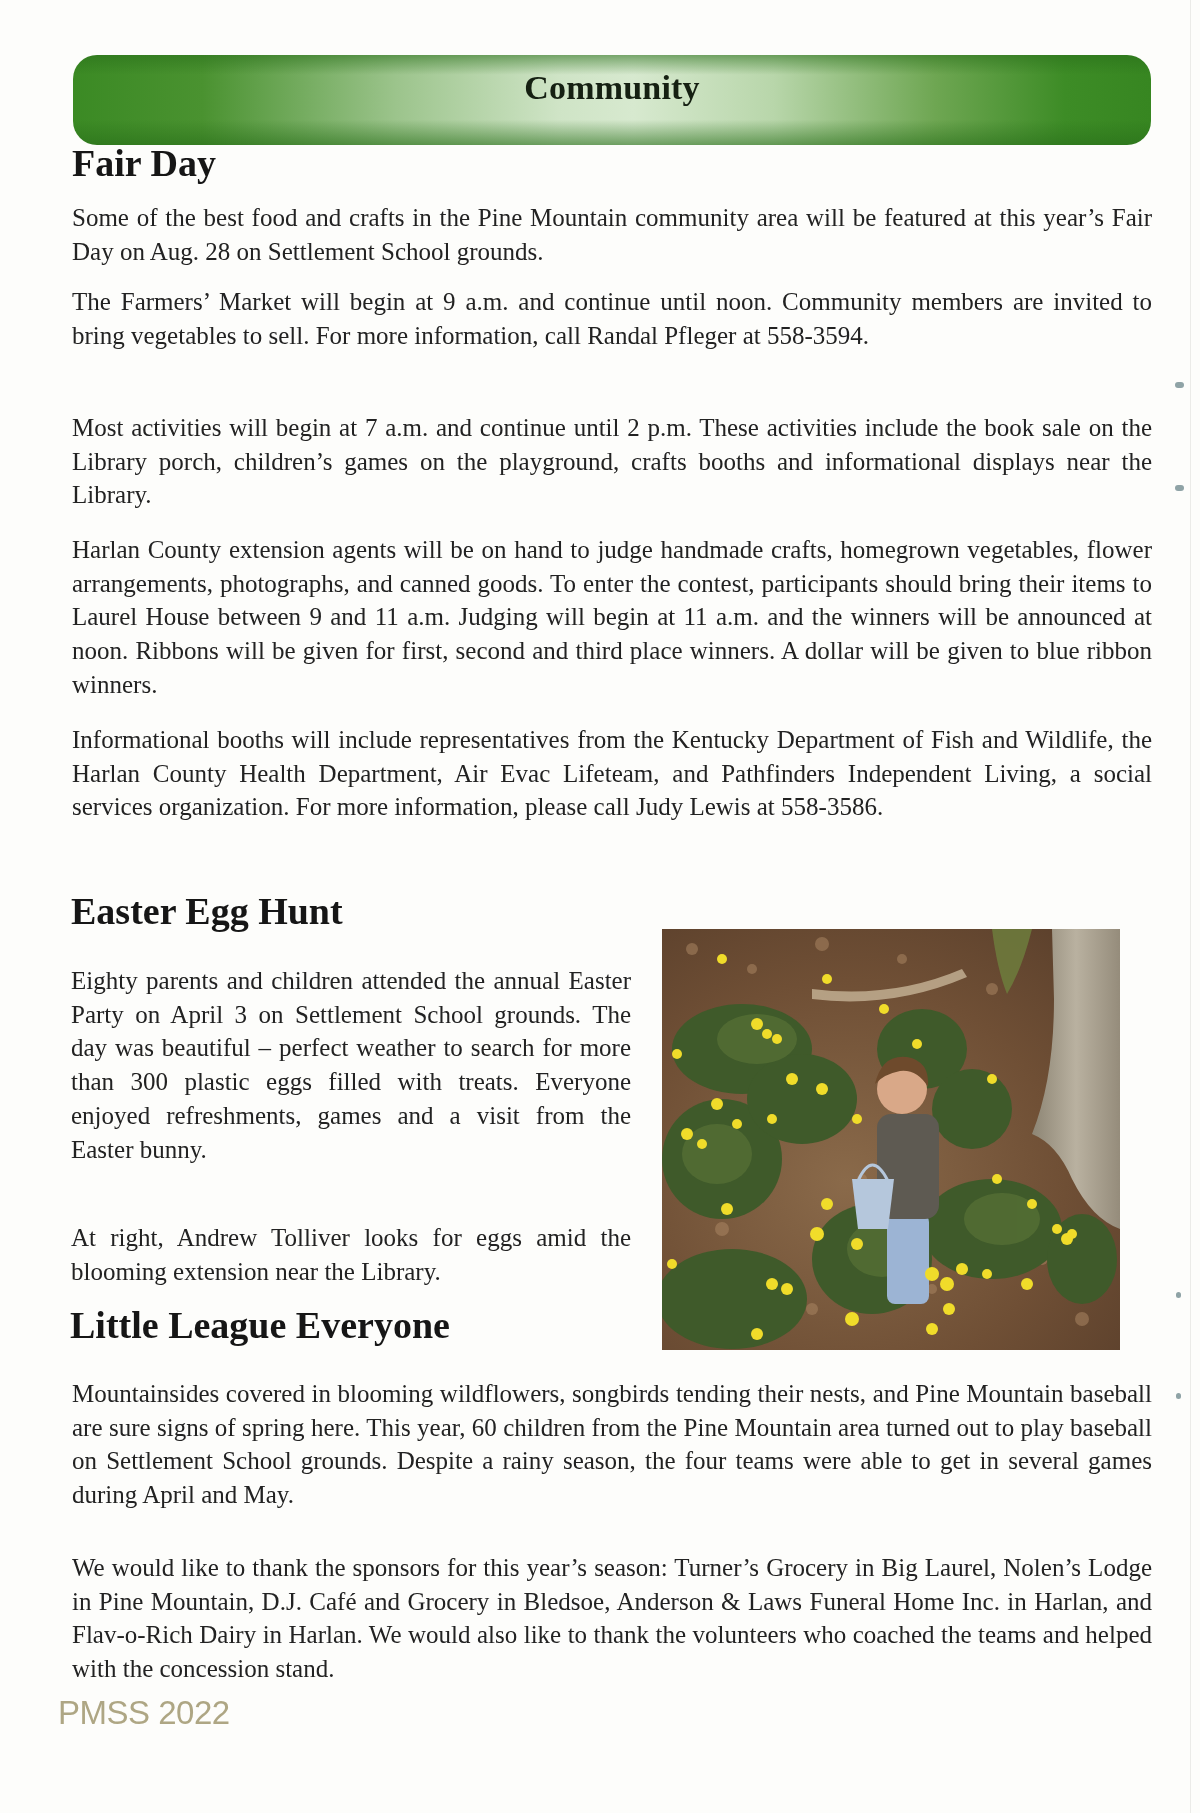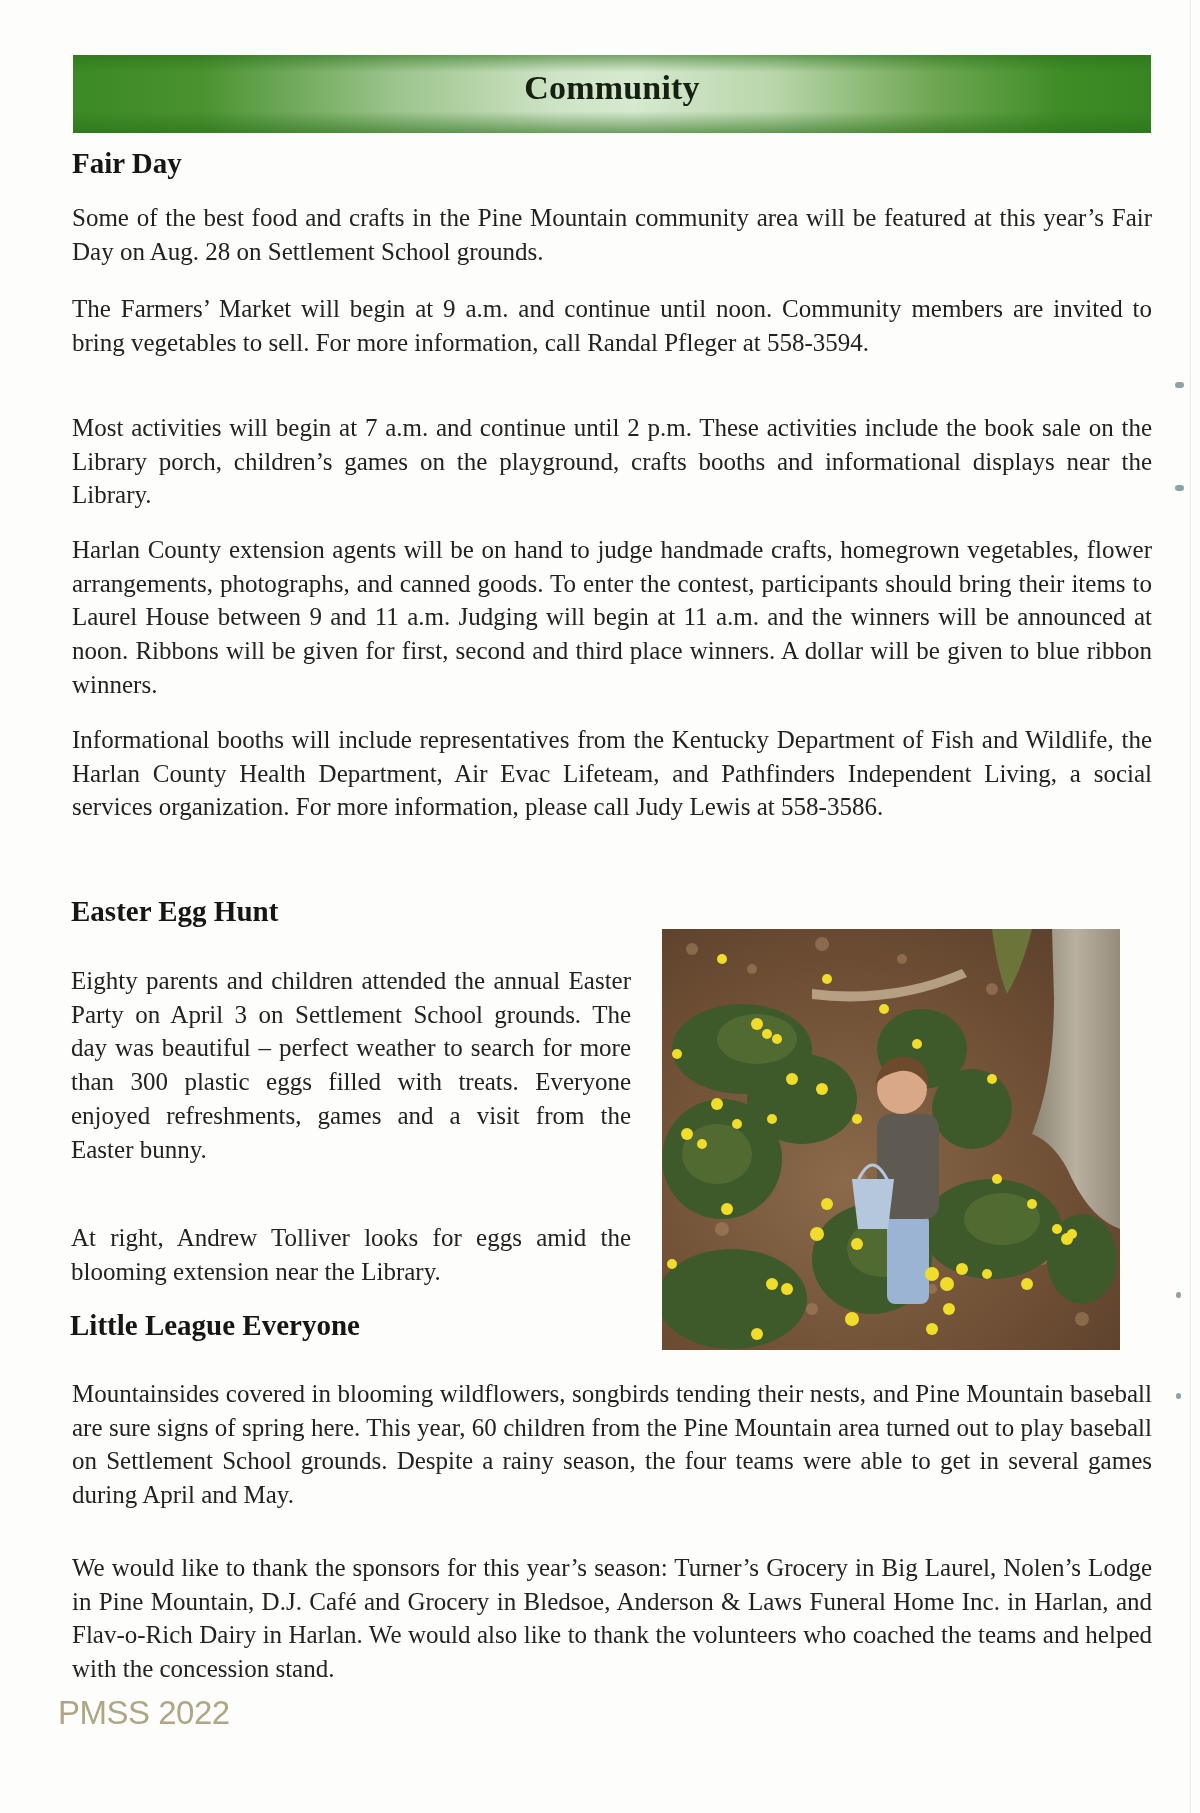--- a/index.html
+++ b/index.html
@@ -7,32 +7,33 @@
     width: 1200px; height: 1813px; position: relative; overflow: hidden;
     background: #fdfdfb;
     font-family: "Liberation Serif", "DejaVu Serif", serif;
     color: #1e1e1e;
   }
   .page-edge {
     position: absolute; left: 1190px; top: 0; width: 1px; height: 1813px;
     background: #ebebe8;
   }
   .banner {
-    position: absolute; left: 73px; top: 55px; width: 1078px; height: 78px;
+    position: absolute; left: 73px; top: 55px; width: 1078px; height: 90px;
     background:
       linear-gradient(180deg, rgba(40,110,25,0.55) 0%, rgba(255,255,255,0) 22%, rgba(255,255,255,0) 72%, rgba(40,110,25,0.6) 100%),
       linear-gradient(90deg, #3b8a24 0%, #4a9230 12%, #9cc48c 30%, #cfe4c6 45%, #d7e9cf 52%, #b8d6aa 65%, #6ea652 80%, #3d8c26 92%, #378621 100%);
+    border-radius: 24px;
   }
   .banner-title {
     position: absolute; left: 0; right: 0; top: 14px;
     text-align: center; font-weight: bold; font-size: 34px; color: #152012;
     letter-spacing: 0.2px;
   }
   h2 {
-    position: absolute; margin: 0; font-weight: bold; font-size: 29px; color: #161616;
+    position: absolute; margin: 0; font-weight: bold; font-size: 38px; color: #161616;
     line-height: 36px;
   }
   .para {
     position: absolute; margin: 0; font-size: 25px; line-height: 33.7px;
     text-align: justify; color: #222;
   }
   .full { left: 72px; width: 1080px; }
   .col { left: 71px; width: 560px; margin-top: 18px; }
   .photo {
     position: absolute; left: 662px; top: 929px; width: 458px; height: 421px;
@@ -52,21 +53,21 @@
 <body>
 
 <div class="page-edge"></div>
 
 <div class="banner">
   <div class="banner-title">Community</div>
 </div>
 
 <h2 style="left:72px; top:145px;">Fair Day</h2>
 <p class="para full" style="top:201px;">Some of the best food and crafts in the Pine Mountain community area will be featured at this year’s Fair Day on Aug. 28 on Settlement School grounds.</p>
-<p class="para full" style="top:292px;">The Farmers’ Market will begin at 9 a.m. and continue until noon. Community members are invited to bring vegetables to sell. For more information, call Randal Pfleger at 558-3594.</p>
+<p class="para full" style="top:285px;">The Farmers’ Market will begin at 9 a.m. and continue until noon. Community members are invited to bring vegetables to sell. For more information, call Randal Pfleger at 558-3594.</p>
 <p class="para full" style="top:411px;">Most activities will begin at 7 a.m. and continue until 2 p.m. These activities include the book sale on the Library porch, children’s games on the playground, crafts booths and informational displays near the Library.</p>
 <p class="para full" style="top:533px;">Harlan County extension agents will be on hand to judge handmade crafts, homegrown vegetables, flower arrangements, photographs, and canned goods. To enter the contest, participants should bring their items to Laurel House between 9 and 11 a.m. Judging will begin at 11 a.m. and the winners will be announced at noon. Ribbons will be given for first, second and third place winners. A dollar will be given to blue ribbon winners.</p>
 <p class="para full" style="top:723px;">Informational booths will include representatives from the Kentucky Department of Fish and Wildlife, the Harlan County Health Department, Air Evac Lifeteam, and Pathfinders Independent Living, a social services organization. For more information, please call Judy Lewis at 558-3586.</p>
 
 <h2 style="left:71px; top:893px;">Easter Egg Hunt</h2>
 <p class="para col" style="top:946px;">Eighty parents and children attended the annual Easter Party on April 3 on Settlement School grounds. The day was beautiful – perfect weather to search for more than 300 plastic eggs filled with treats. Everyone enjoyed refreshments, games and a visit from the Easter bunny.</p>
 <p class="para col" style="top:1203px;">At right, Andrew Tolliver looks for eggs amid the blooming extension near the Library.</p>
 
 <div class="photo" title="Boy with a pail walking among blooming daffodils beside a tree">
   <svg width="458" height="421" viewBox="0 0 458 421">

